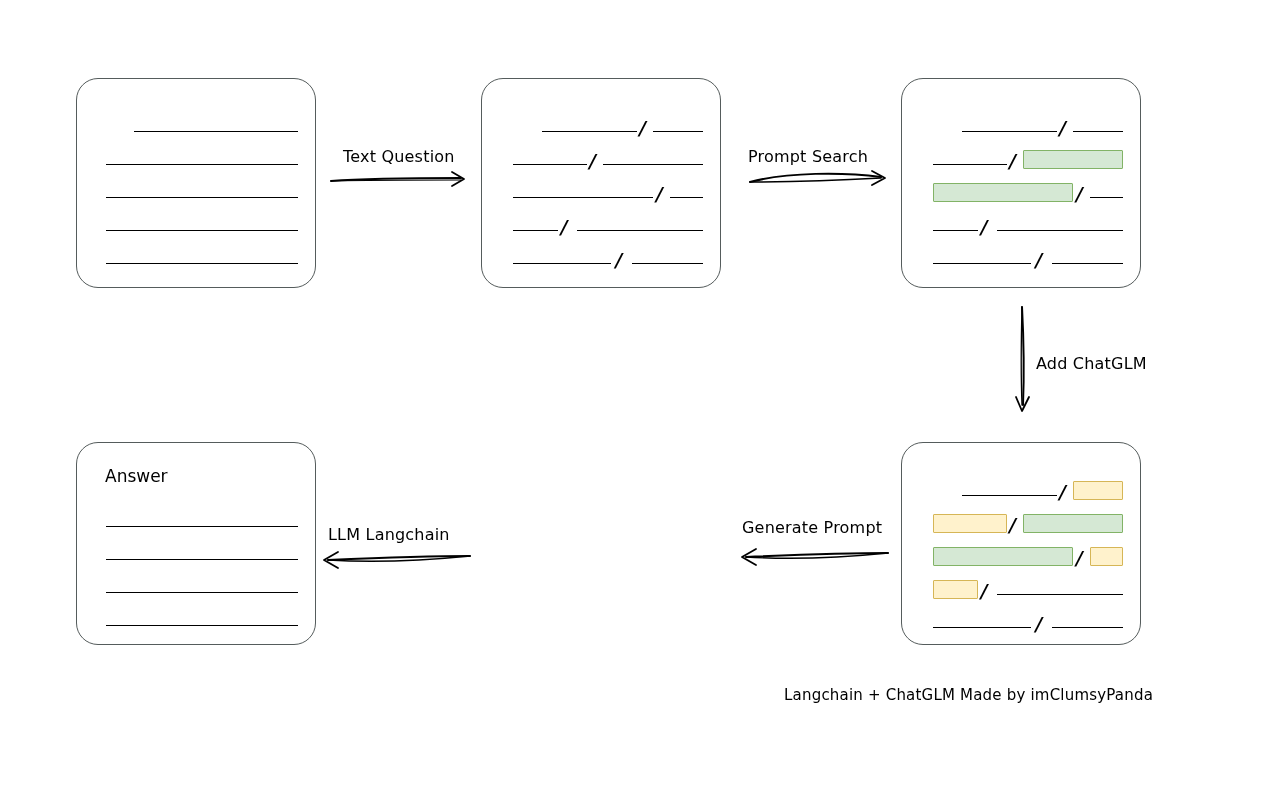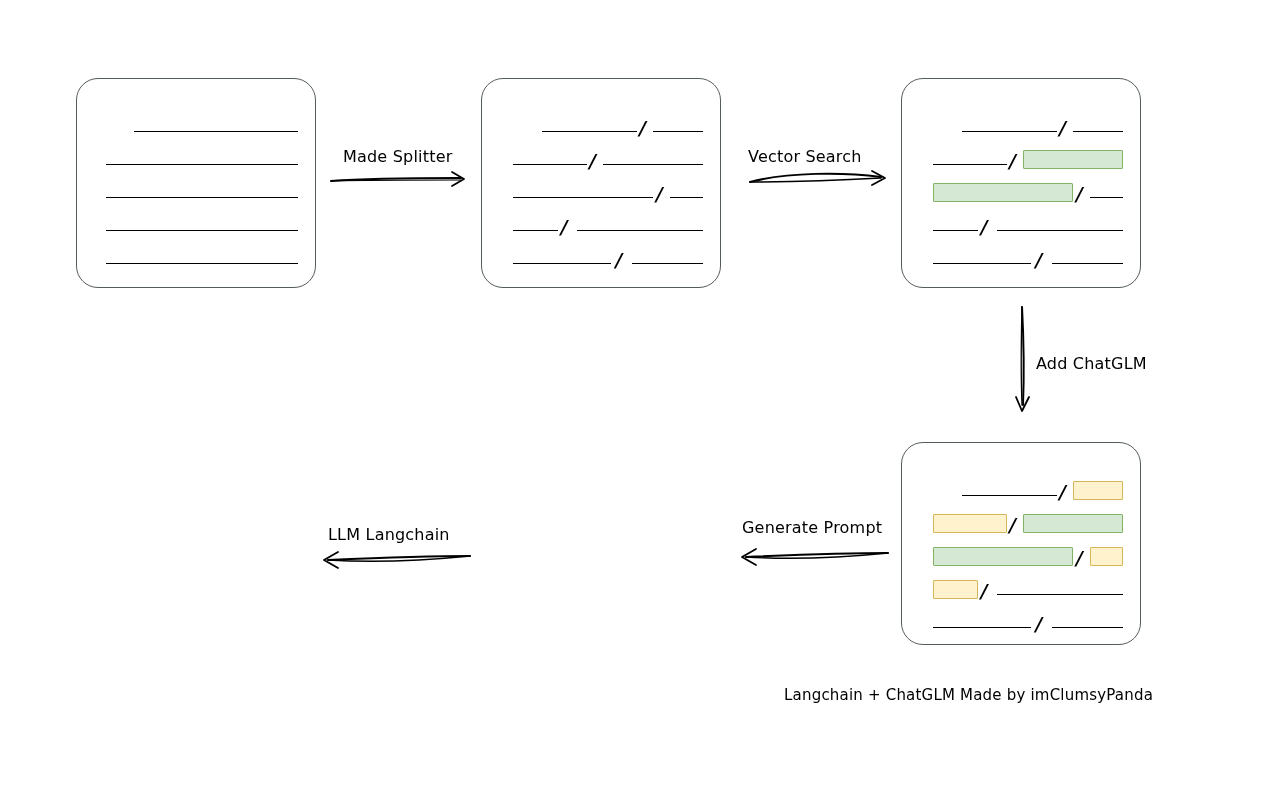--- a/index.html
+++ b/index.html
@@ -221,29 +221,46 @@
         </div>
         <div class="row" style="top: 167px;">
           <span class="seg" style="left: 13%; width: 41%;"></span>
           <span class="slash" style="left: 56%;">/</span>
           <span class="seg" style="left: 63%; width: 30%;"></span>
         </div>
       </div>
   </div>
 
 
-
-  <div class="edge-label" style="left:343px; top:147px;">Made Splitter</div>
+  <div class="doc-box" id="box-answer" style="left:76px; top:442px; width:240px; height:203px;">
+    <div class="box-title" style="left:28px; top:23px;">Answer</div>
+    <div class="rows">
+        <div class="row" style="top: 66px;">
+          <span class="seg" style="left: 12%; width: 81%;"></span>
+        </div>
+        <div class="row" style="top: 99px;">
+          <span class="seg" style="left: 12%; width: 81%;"></span>
+        </div>
+        <div class="row" style="top: 132px;">
+          <span class="seg" style="left: 12%; width: 81%;"></span>
+        </div>
+        <div class="row" style="top: 165px;">
+          <span class="seg" style="left: 12%; width: 81%;"></span>
+        </div>
+      </div>
+  </div>
+
+  <div class="edge-label" style="left:343px; top:147px;">Text Question</div>
   <svg class="arrow-svg" style="left:330px; top:168px;" width="140" height="22" viewBox="0 0 140 22">
     <path d="M1,13 C40,10 95,10 131,10" fill="none" stroke="#000" stroke-width="2" stroke-linecap="round"></path>
     <path d="M1,13 C40,12 95,12 131,12" fill="none" stroke="#000" stroke-width="1.2" stroke-linecap="round"></path>
     <path d="M122,4 L134,11 L122,18" fill="none" stroke="#000" stroke-width="1.8" stroke-linecap="round" stroke-linejoin="round"></path>
   </svg>
 
-  <div class="edge-label" style="left:748px; top:147px;">Vector Search</div>
+  <div class="edge-label" style="left:748px; top:147px;">Prompt Search</div>
   <svg class="arrow-svg" style="left:748px; top:166px;" width="142" height="24" viewBox="0 0 142 24">
     <path d="M2,16 C40,6 95,6 133,11" fill="none" stroke="#000" stroke-width="2" stroke-linecap="round"></path>
     <path d="M2,16 C45,16 98,14 133,12" fill="none" stroke="#000" stroke-width="1.6" stroke-linecap="round"></path>
     <path d="M124,5 L137,12 L124,19" fill="none" stroke="#000" stroke-width="1.8" stroke-linecap="round" stroke-linejoin="round"></path>
   </svg>
 
   <div class="edge-label" style="left:1036px; top:354px;">Add ChatGLM</div>
   <svg class="arrow-svg" style="left:1012px; top:305px;" width="26" height="112" viewBox="0 0 26 112">
     <path d="M10,2 C12,40 12,75 11,100" fill="none" stroke="#000" stroke-width="2" stroke-linecap="round"></path>
     <path d="M10,2 C9,40 9,75 10,100" fill="none" stroke="#000" stroke-width="1.3" stroke-linecap="round"></path>

